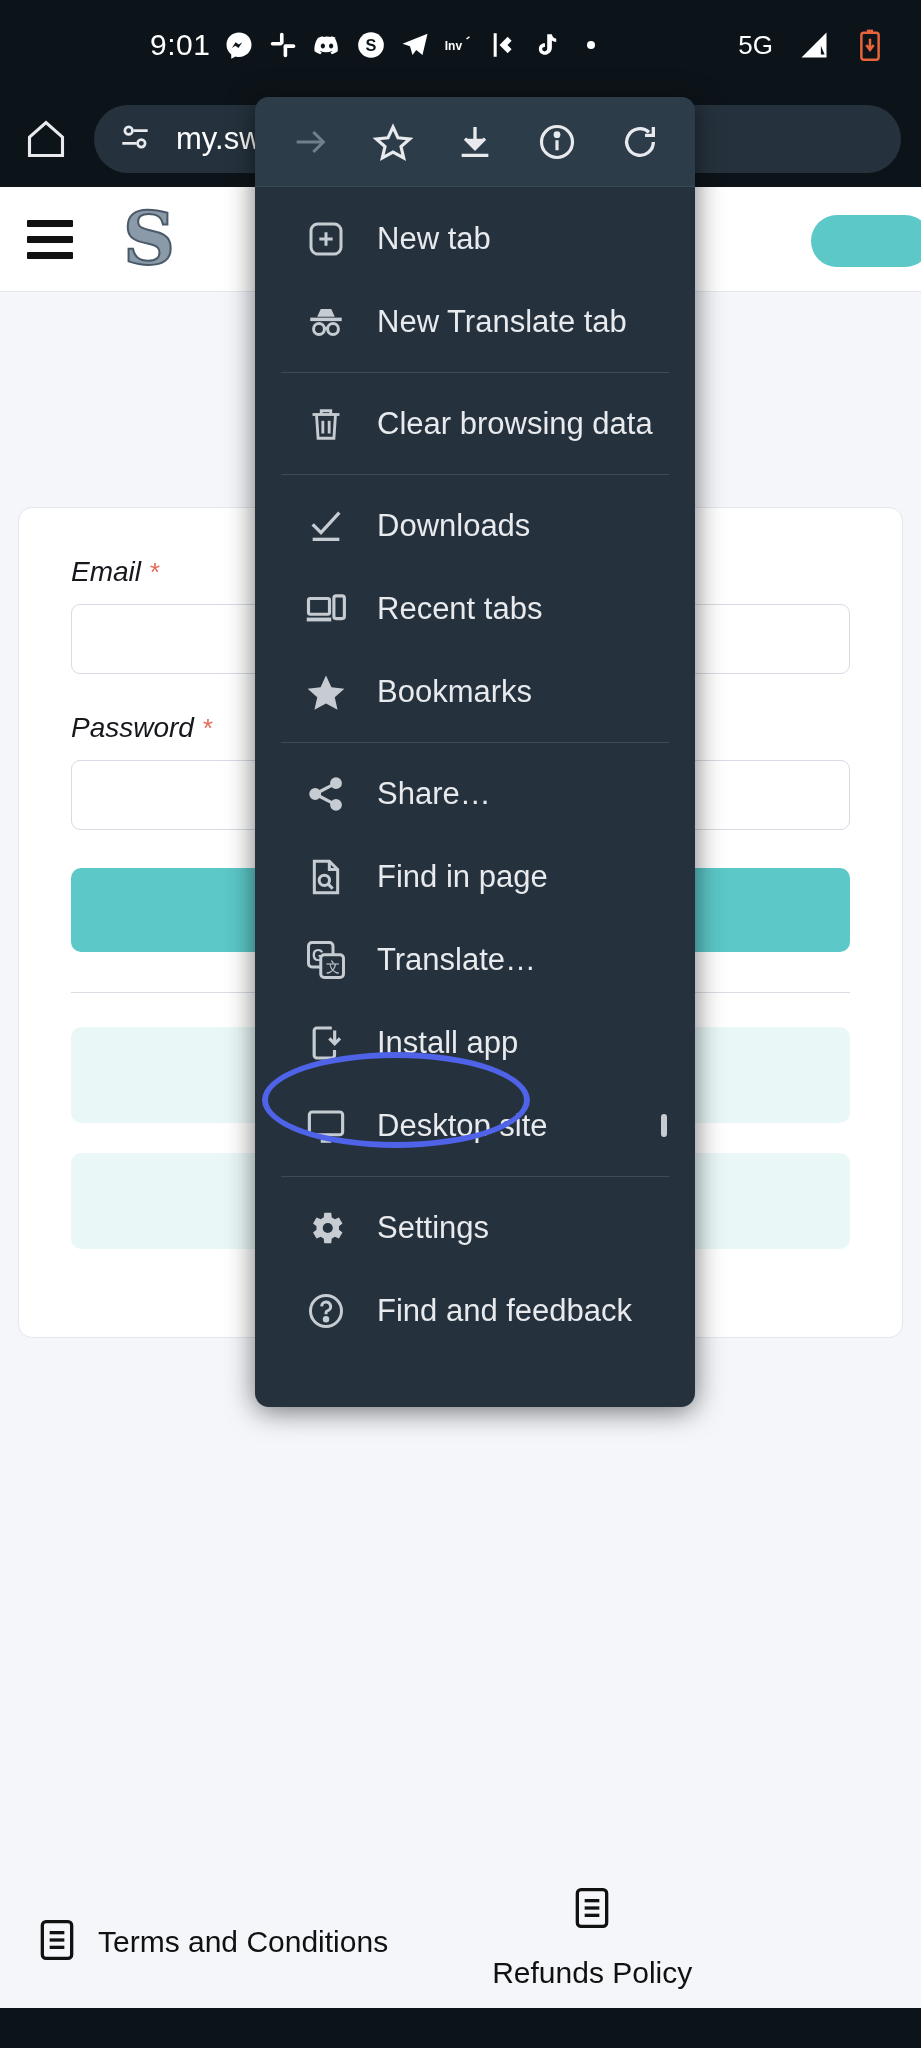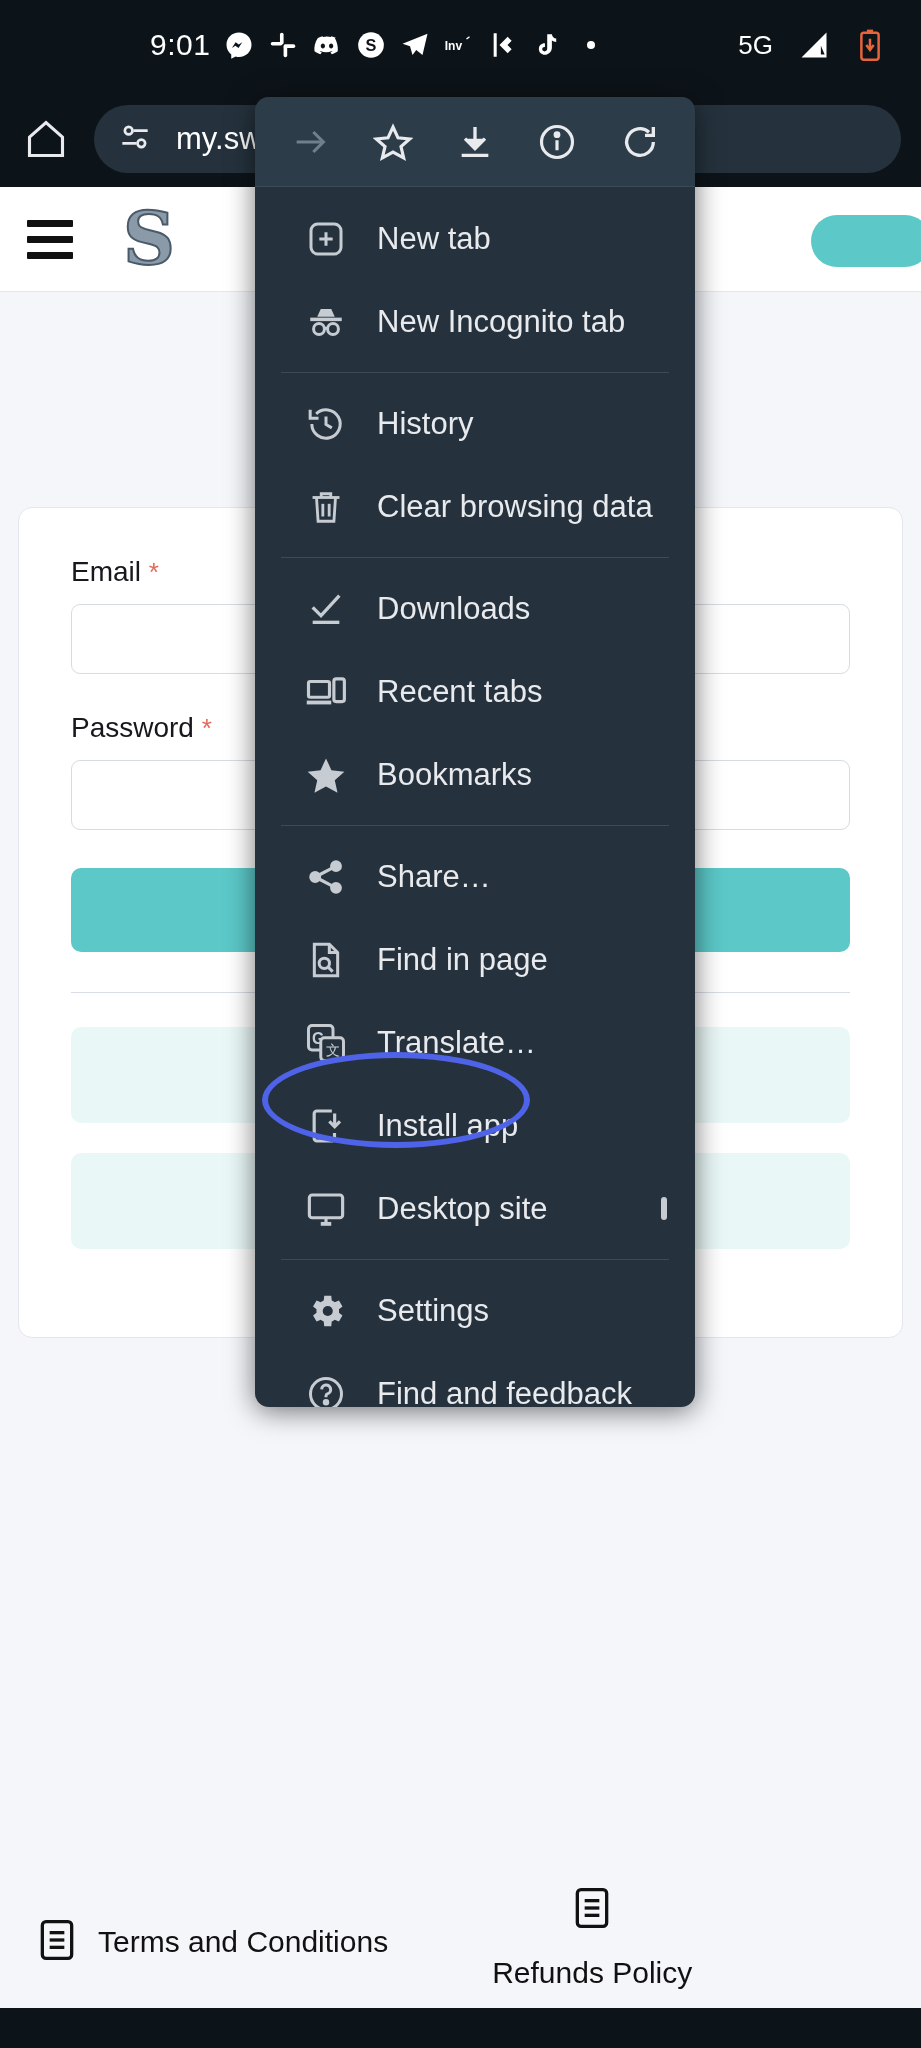--- a/index.html
+++ b/index.html
@@ -60,20 +60,21 @@
 
   .welcome-wrap { text-align: center; padding-top: 92px; }
   .welcome-title {
     font-family: "DejaVu Sans Mono", "Liberation Mono", monospace;
     font-size: 47px; font-weight: 700; color:#0b0b0b; letter-spacing: -1px; line-height: 1.35;
   }
 
   .card {
     margin: 60px 18px 0 18px; background:#fff; border:1px solid #e3e6ed; border-radius: 14px;
     padding: 48px 52px 58px 52px;
+    font-style: italic;
   }
   .field-label { font-size: 28px; color:#16181d; margin-bottom: 16px; }
   .req { color:#e2695c; font-size: 26px; }
   .input-box { height: 70px; border:1px solid #d7dbe3; border-radius: 9px; background:#fff; margin-bottom: 38px; }
   .btn-primary { height: 84px; border-radius: 10px; background:#5cc8c8; }
   .divider-line { height:1px; background:#d9dde4; margin: 40px 0 34px 0; }
   .btn-soft {
     height: 96px; border-radius: 10px; background:#e9f8f7;
     display:flex; align-items:center; justify-content:center; gap: 22px; margin-bottom: 30px;
   }
@@ -360,35 +361,25 @@
       <div class="mi">
         <span class="mi-icon">
           <svg width="42" height="42" viewBox="0 0 24 24" fill="none" stroke="#c6ccd2" stroke-width="1.7">
             <path d="M7 9 L9 4.5 h6 L17 9" fill="#c6ccd2" stroke="none"></path>
             <line x1="3" y1="10.5" x2="21" y2="10.5" stroke-width="2"></line>
             <circle cx="8" cy="16" r="3.1"></circle>
               <circle cx="16" cy="16" r="3.1"></circle>
               <line x1="11.1" y1="15.6" x2="12.9" y2="15.6"></line>
           </svg>
         </span>
-        <span class="mi-label">New Incognito tab</span>
+        <span class="mi-label">New Translate tab</span>
       </div>
 
       <div class="mi-sep"></div>
 
-      <div class="mi">
-        <span class="mi-icon">
-          <svg width="40" height="40" viewBox="0 0 24 24" fill="none" stroke="#c6ccd2" stroke-width="1.8">
-            <path d="M3.5 12a8.5 8.5 0 1 0 2.6-6.1"></path>
-              <polyline points="2.5,3.5 2.5,8.5 7.5,8.5"></polyline>
-            <polyline points="12,7.5 12,12.3 15.5,14.3"></polyline>
-          </svg>
-        </span>
-        <span class="mi-label">History</span>
-      </div>
 
       <div class="mi">
         <span class="mi-icon">
           <svg width="38" height="38" viewBox="0 0 24 24" fill="none" stroke="#c6ccd2" stroke-width="1.8">
             <line x1="3.5" y1="6" x2="20.5" y2="6"></line>
               <path d="M6 6 l1 15 h10 l1 -15"></path>
             <line x1="10" y1="10" x2="10" y2="18"></line>
               <line x1="14" y1="10" x2="14" y2="18"></line>
             <path d="M9 6 V3.6 h6 V6"></path>
           </svg>

